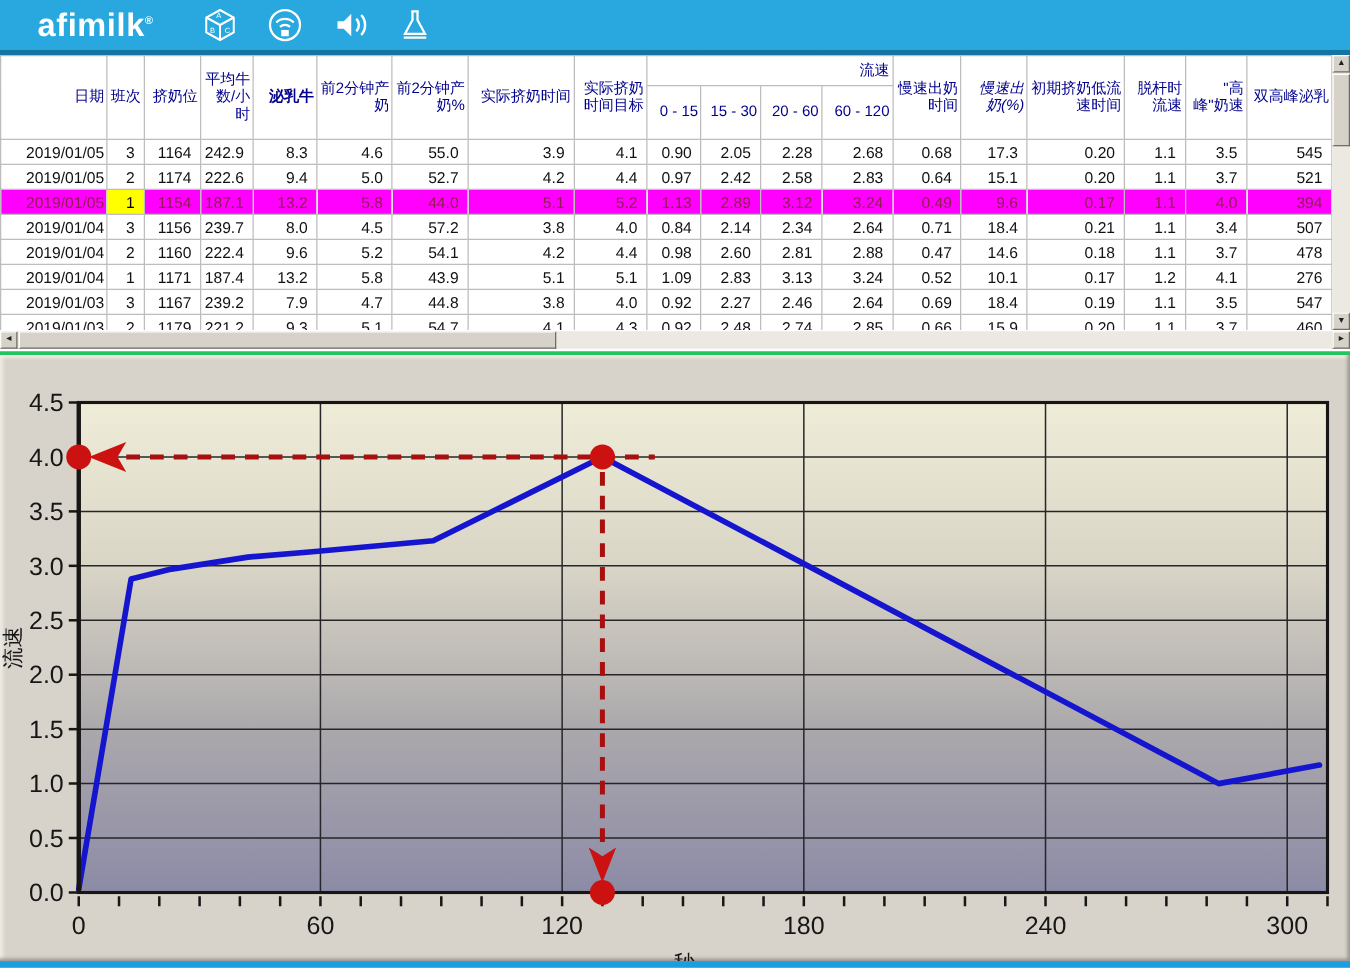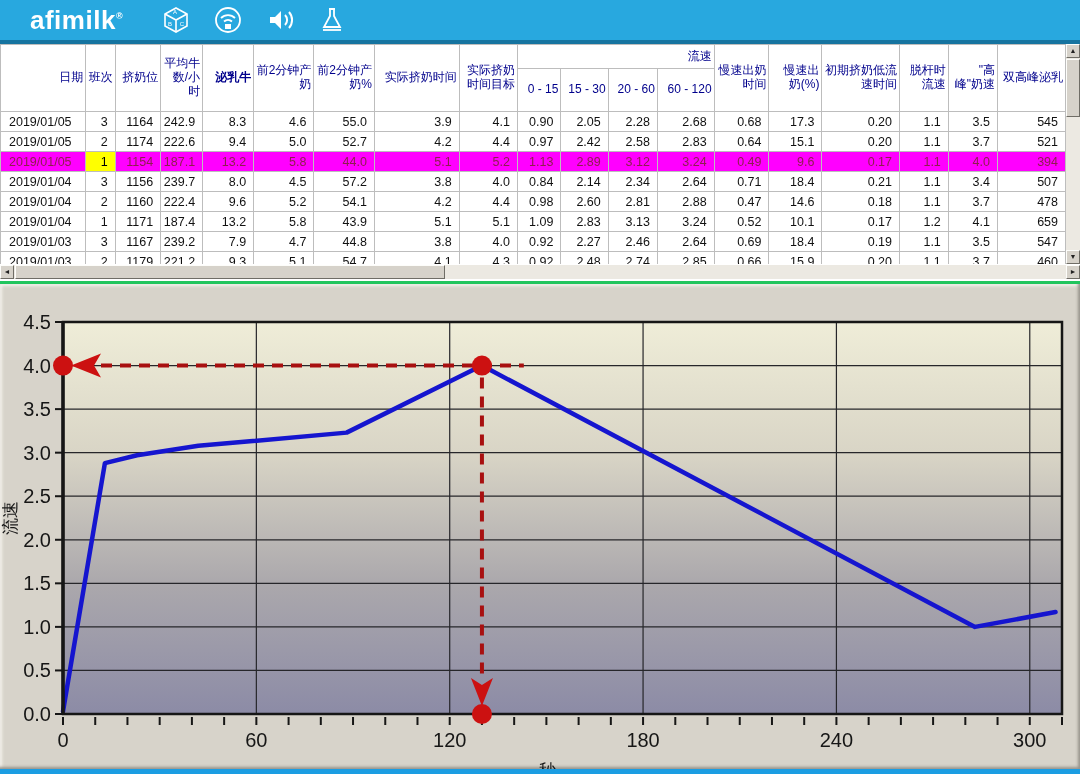--- a/index.html
+++ b/index.html
@@ -19,21 +19,21 @@
 
   
   .tablewrap{position:absolute;left:0;top:44px;width:1080px;height:237px;background:#fff;overflow:hidden;}
   .gridclip{position:absolute;left:0;top:0;width:1066px;height:220px;overflow:hidden;background:#fff;}
   table{border-collapse:collapse;table-layout:fixed;}
   th,td{border:1px solid #bdbdbd;overflow:hidden;white-space:nowrap;}
   th{color:#00008c;font-weight:normal;font-size:12px;white-space:normal;line-height:1.15;
      padding:3px 2px;text-align:right;vertical-align:middle;background:#fff;}
   th.group{height:17px;white-space:nowrap;}
   td{font-size:12.5px;color:#111;height:19px;text-align:right;padding:0 7px 0 2px;}
-  td.date{text-align:left;padding:0 2px 0 8px;}
+  td.date{text-align:right;padding:0 2px 0 8px;}
   tr.hl td{background:#ff00ff;color:#8e1e4e;}
   tr.hl td.shift-hl{background:#ffff00;color:#000;}
 
   
   .sb{position:absolute;background:#d6d2ca;}
   .sb-btn{position:absolute;width:14px;height:14px;background:#d6d2ca;
           border:1px solid;border-color:#fdfdfa #6f6d66 #6f6d66 #fdfdfa;
           font-size:7px;line-height:12px;text-align:center;color:#222;box-sizing:border-box;cursor:pointer;}
   .sb-thumb{position:absolute;background:#d6d2ca;border:1px solid;
             border-color:#fdfdfa #6f6d66 #6f6d66 #fdfdfa;box-sizing:border-box;cursor:grab;}
@@ -118,21 +118,21 @@
               <th rowspan="2" style="height: 54px;">班次</th>
               <th rowspan="2" style="height: 54px;">挤奶位</th>
               <th rowspan="2" style="height: 54px;">平均牛数/小时</th>
               <th rowspan="2" style="height: 54px; font-weight: bold;">泌乳牛</th>
               <th rowspan="2" style="height: 54px;">前2分钟产奶</th>
               <th rowspan="2" style="height: 54px;">前2分钟产奶%</th>
               <th rowspan="2" style="height: 54px;">实际挤奶时间</th>
               <th rowspan="2" style="height: 54px;">实际挤奶时间目标</th>
               <th colspan="4" class="group">流速</th>
               <th rowspan="2" style="height: 54px;">慢速出奶时间</th>
-              <th rowspan="2" style="height: 54px;">慢速出奶(%)</th>
+              <th rowspan="2" style="height: 54px; font-style: italic;">慢速出奶(%)</th>
               <th rowspan="2" style="height: 54px;">初期挤奶低流速时间</th>
               <th rowspan="2" style="height: 54px;">脱杆时流速</th>
               <th rowspan="2" style="height: 54px;">"高峰"奶速</th>
               <th rowspan="2" style="height: 54px;">双高峰泌乳</th>
             </tr>
             <tr>
               <th style="height: 36px;">0 - 15</th>
               <th style="height: 36px;">15 - 30</th>
               <th style="height: 36px;">20 - 60</th>
               <th style="height: 36px;">60 - 120</th>
@@ -256,21 +256,21 @@
               <td>5.1</td>
               <td>1.09</td>
               <td>2.83</td>
               <td>3.13</td>
               <td>3.24</td>
               <td>0.52</td>
               <td>10.1</td>
               <td>0.17</td>
               <td>1.2</td>
               <td>4.1</td>
-              <td>659</td>
+              <td>276</td>
             </tr>
             <tr>
               <td class="date">2019/01/03</td>
               <td>3</td>
               <td>1167</td>
               <td>239.2</td>
               <td>7.9</td>
               <td>4.7</td>
               <td>44.8</td>
               <td>3.8</td>

